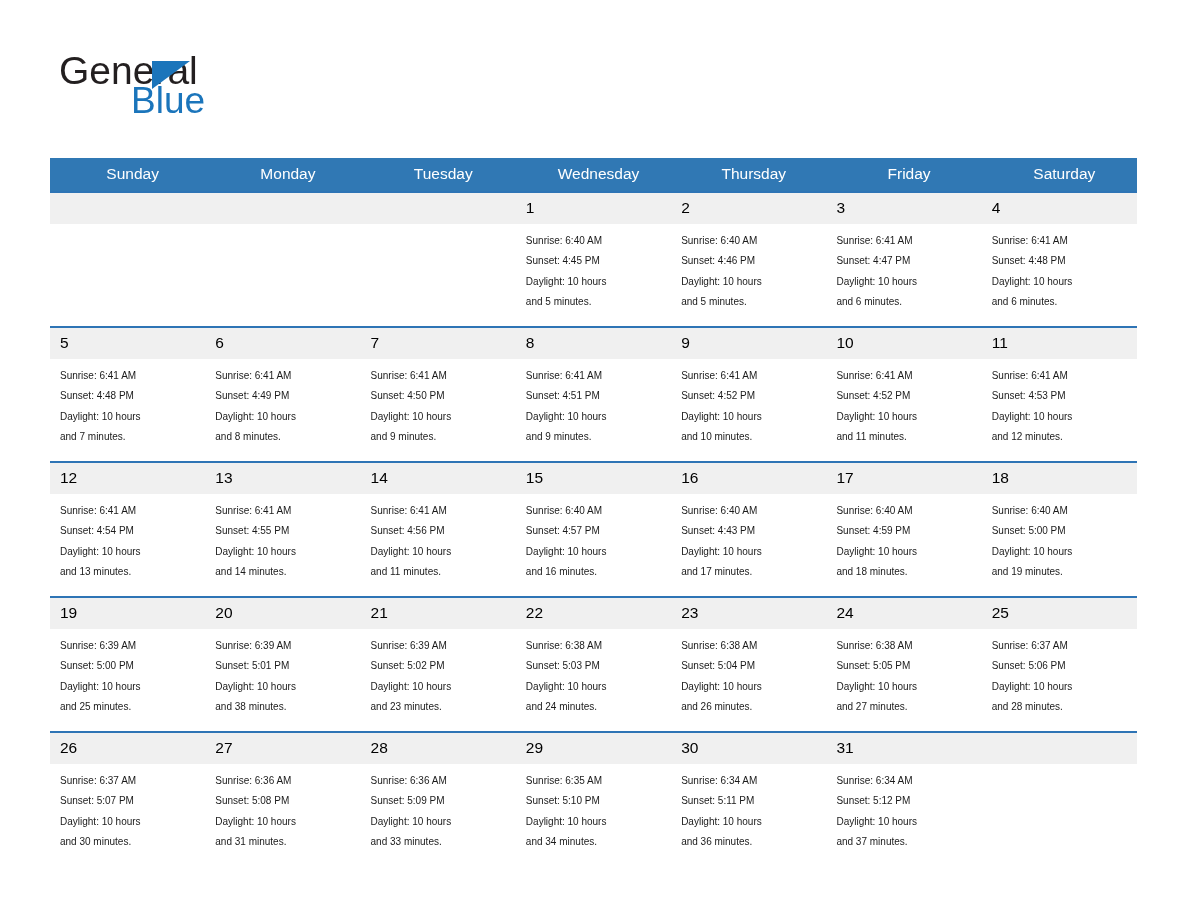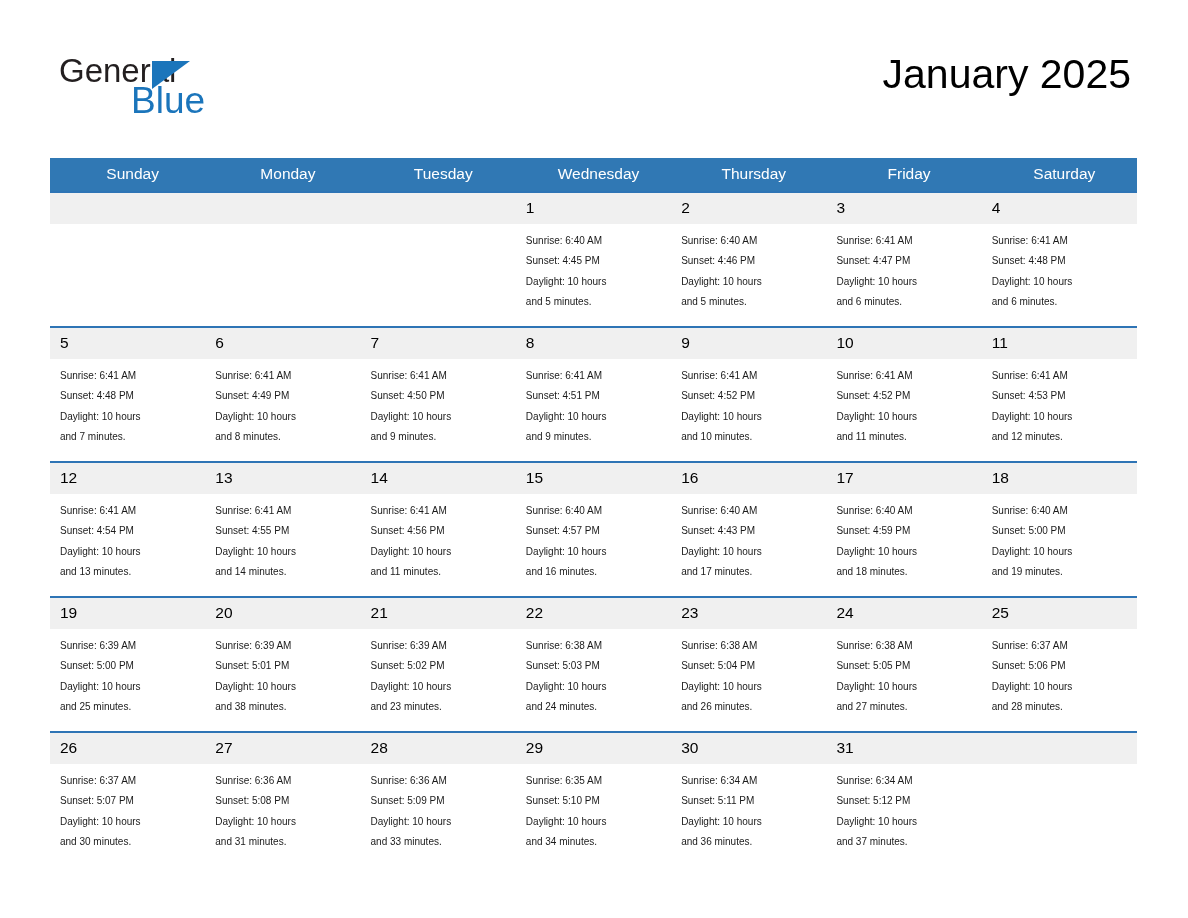--- a/index.html
+++ b/index.html
@@ -33,21 +33,21 @@
     position: absolute;
     left: 59px;
     top: 52px;
     width: 240px;
     height: 70px;
   }
   .logo-general {
     position: absolute;
     left: 0;
     top: 0;
-    font-size: 33px;
+    font-size: 39px;
     line-height: 38px;
     color: #231f20;
     letter-spacing: 0px;
     font-weight: 400;
   }
   .logo-tri {
     position: absolute;
     left: 93px;
     top: 9px;
     width: 0;
@@ -146,21 +146,20 @@
 <body>
 
 <div class="page">
 
   <div class="header">
     <div class="logo">
       <span class="logo-general">General</span>
       <span class="logo-tri"></span>
       <span class="logo-blue">Blue</span>
     </div>
-    <div class="title">January 2025</div>
     <div class="subtitle">‘Ez Efrayim, Palestinian Territory</div>
   </div>
 
   <div class="calendar">
     <table class="cal">
       <colgroup>
         <col>
           <col>
           <col>
           <col>

